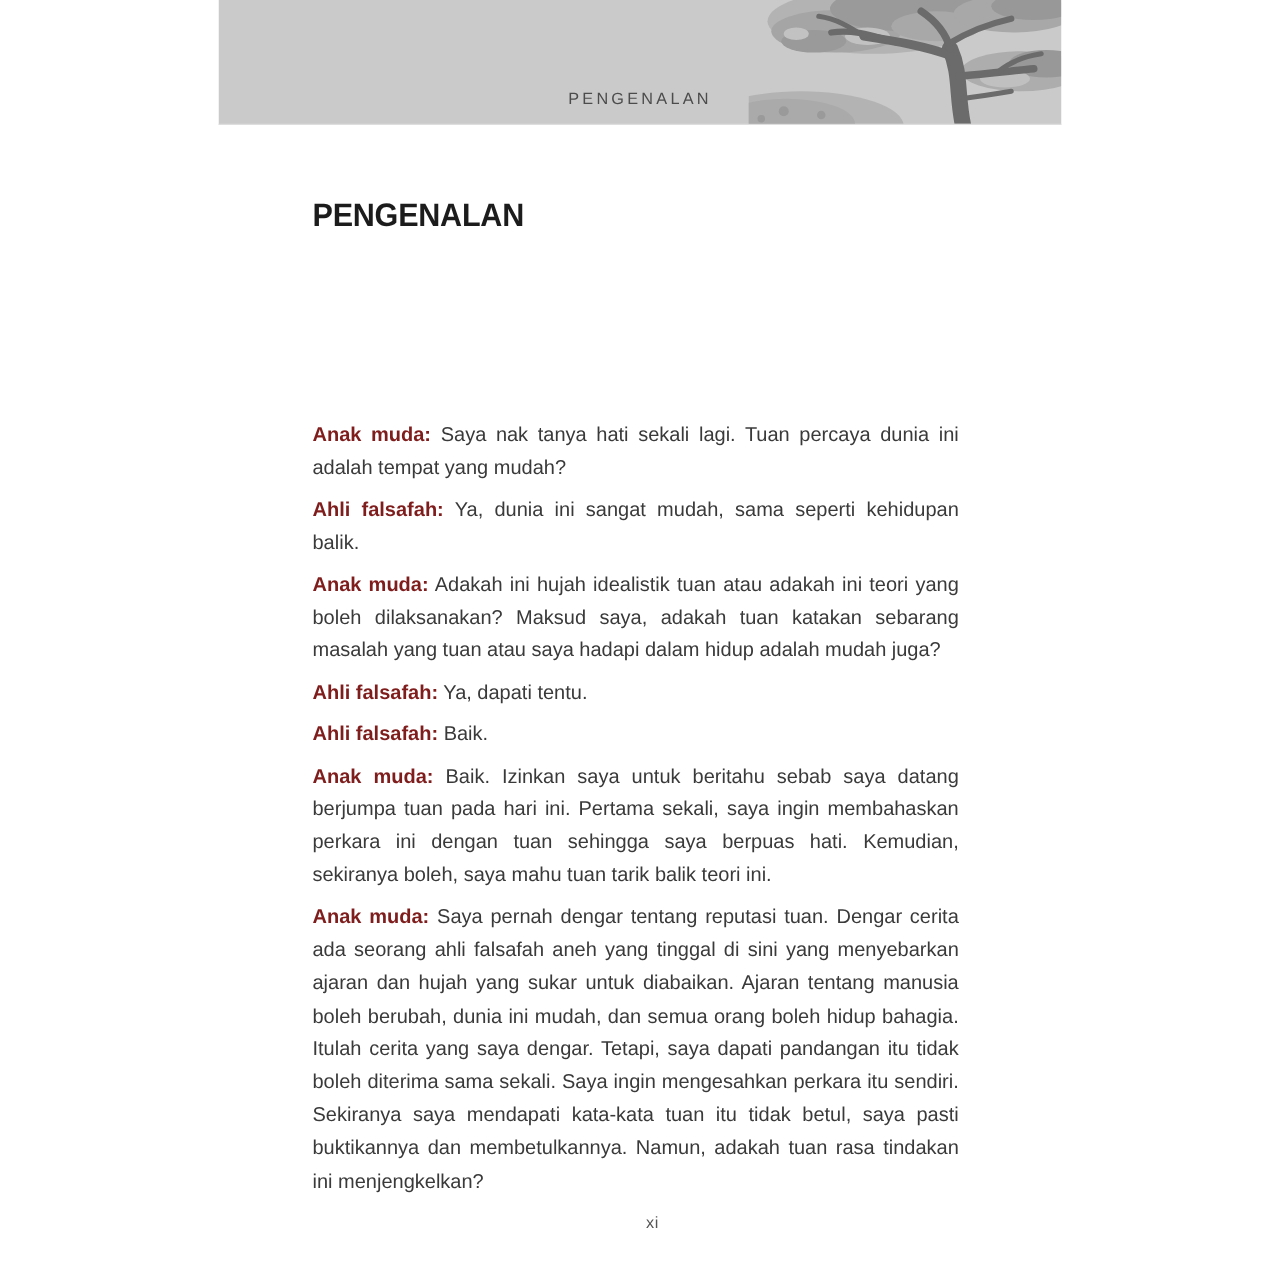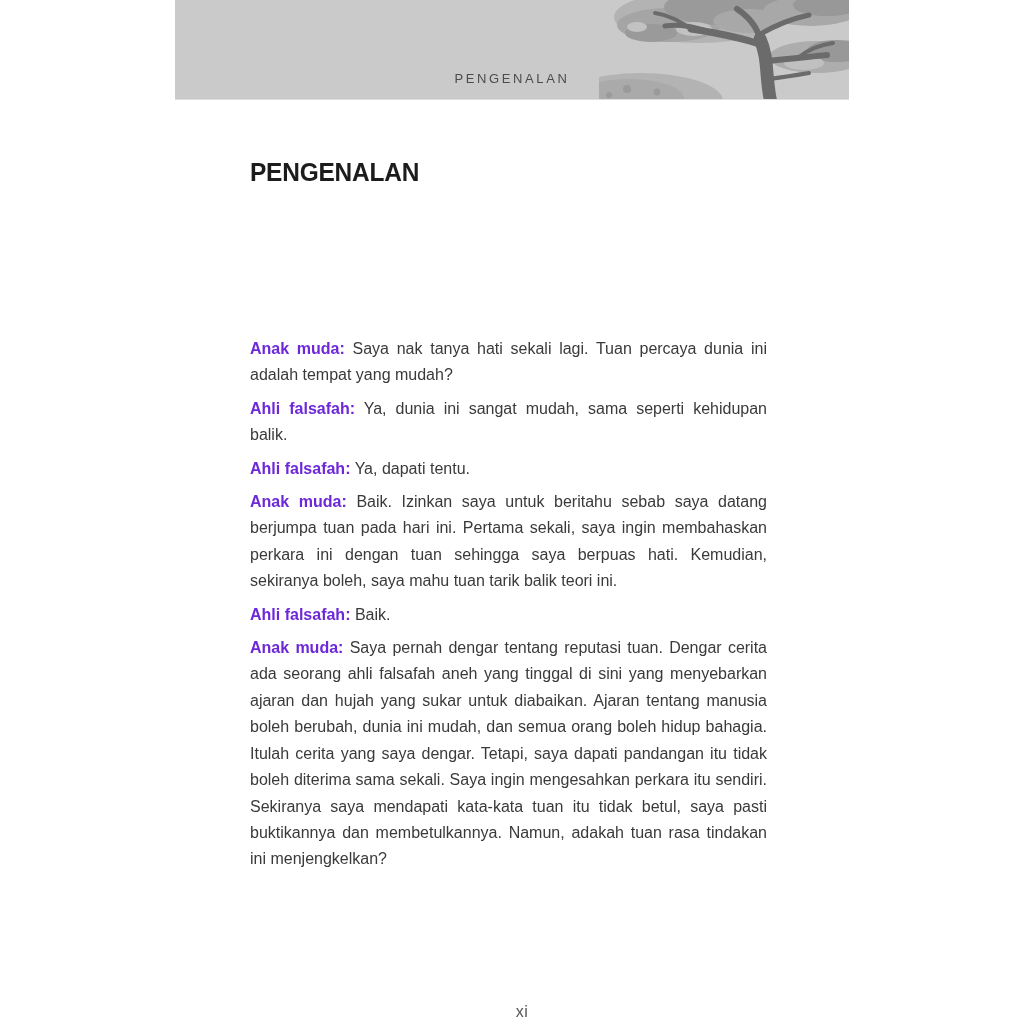--- a/index.html
+++ b/index.html
@@ -65,30 +65,30 @@
     left: 250px;
     top: 336px;
     width: 517px;
     color: #3a3a3a;
     font-size: 16px;
     line-height: 26.4px;
     text-align: justify;
   }
   .body-text p { margin: 0 0 7px 0; }
   .body-text p:last-child { margin-bottom: 16px; }
-  .speaker { font-weight: 700; color: #6d28d9; }
+  .speaker { font-weight: 700; color: #7f1d1d; }
 
   
   .page-number {
     position: absolute;
     left: 0;
     right: 0;
-    top: 1003px;
+    top: 970px;
     text-align: center;
-    font-size: 16px;
+    font-size: 13px;
     color: #565656;
     letter-spacing: 0.5px;
     margin-left: 20px;
   }
 </style>
 </head>
 <body>
 
 <div class="page">
 
@@ -136,30 +136,34 @@
   <div class="body-text">
     <p>
       <span class="speaker">Anak muda:</span>
       <span>Saya nak tanya hati sekali lagi. Tuan percaya dunia ini adalah tempat yang mudah?</span>
     </p>
     <p>
       <span class="speaker">Ahli falsafah:</span>
       <span>Ya, dunia ini sangat mudah, sama seperti kehidupan balik.</span>
     </p>
     <p>
+      <span class="speaker">Anak muda:</span>
+      <span>Adakah ini hujah idealistik tuan atau adakah ini teori yang boleh dilaksanakan? Maksud saya, adakah tuan katakan sebarang masalah yang tuan atau saya hadapi dalam hidup adalah mudah juga?</span>
+    </p>
+    <p>
       <span class="speaker">Ahli falsafah:</span>
       <span>Ya, dapati tentu.</span>
     </p>
     <p>
+      <span class="speaker">Ahli falsafah:</span>
+      <span>Baik.</span>
+    </p>
+    <p>
       <span class="speaker">Anak muda:</span>
       <span>Baik. Izinkan saya untuk beritahu sebab saya datang berjumpa tuan pada hari ini. Pertama sekali, saya ingin membahaskan perkara ini dengan tuan sehingga saya berpuas hati. Kemudian, sekiranya boleh, saya mahu tuan tarik balik teori ini.</span>
-    </p>
-    <p>
-      <span class="speaker">Ahli falsafah:</span>
-      <span>Baik.</span>
     </p>
     <p>
       <span class="speaker">Anak muda:</span>
       <span>Saya pernah dengar tentang reputasi tuan. Dengar cerita ada seorang ahli falsafah aneh yang tinggal di sini yang menyebarkan ajaran dan hujah yang sukar untuk diabaikan. Ajaran tentang manusia boleh berubah, dunia ini mudah, dan semua orang boleh hidup bahagia. Itulah cerita yang saya dengar. Tetapi, saya dapati pandangan itu tidak boleh diterima sama sekali. Saya ingin mengesahkan perkara itu sendiri. Sekiranya saya mendapati kata-kata tuan itu tidak betul, saya pasti buktikannya dan membetulkannya. Namun, adakah tuan rasa tindakan ini menjengkelkan?</span>
     </p>
   </div>
 
   <div class="page-number">xi</div>
 
 </div>

